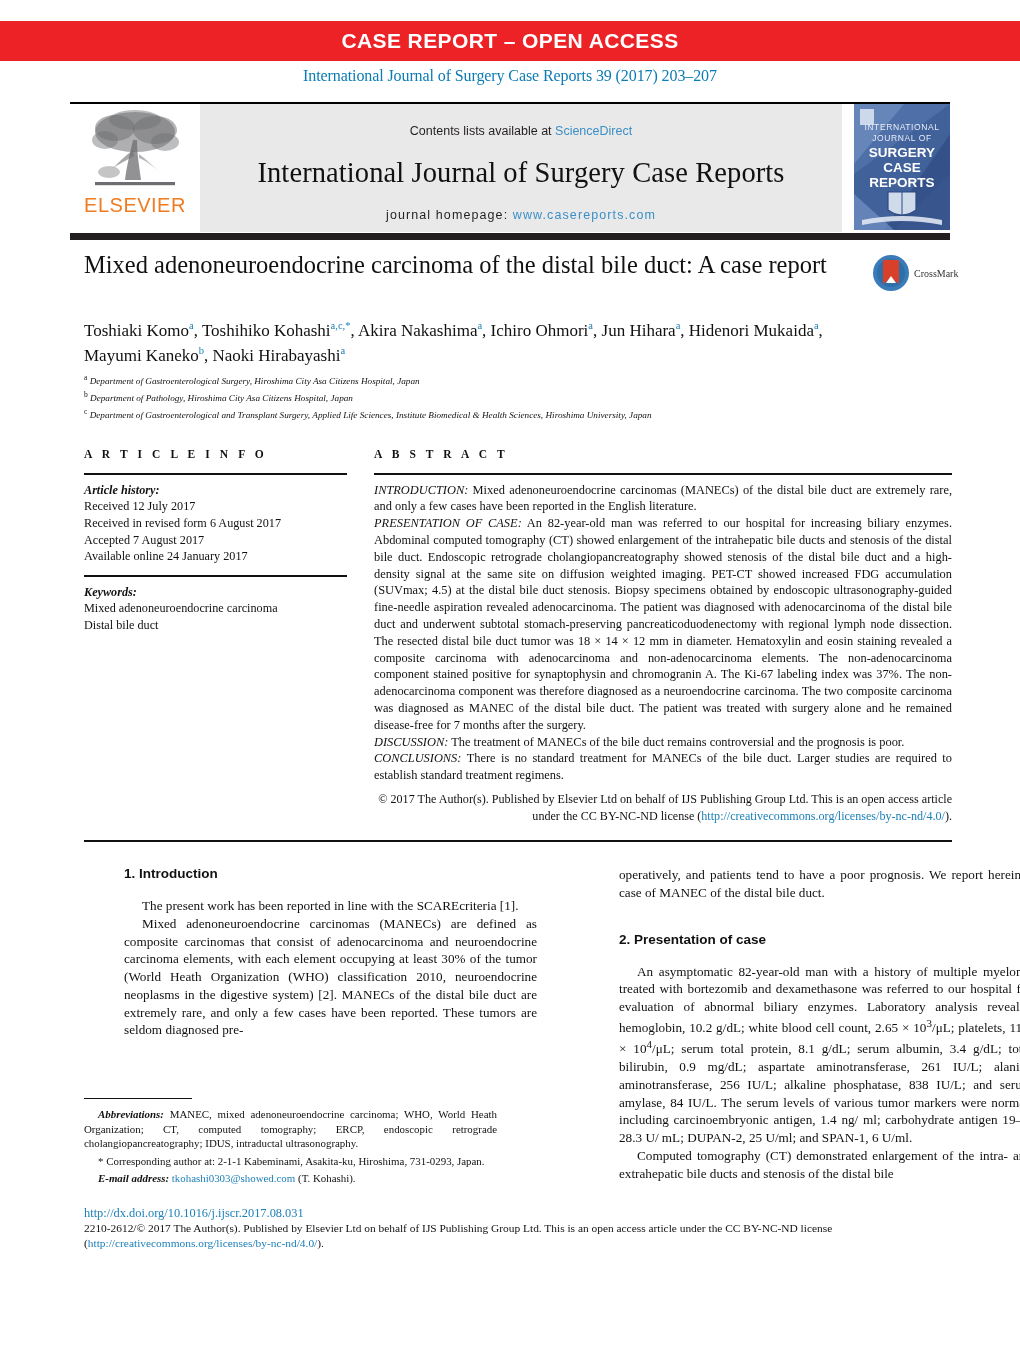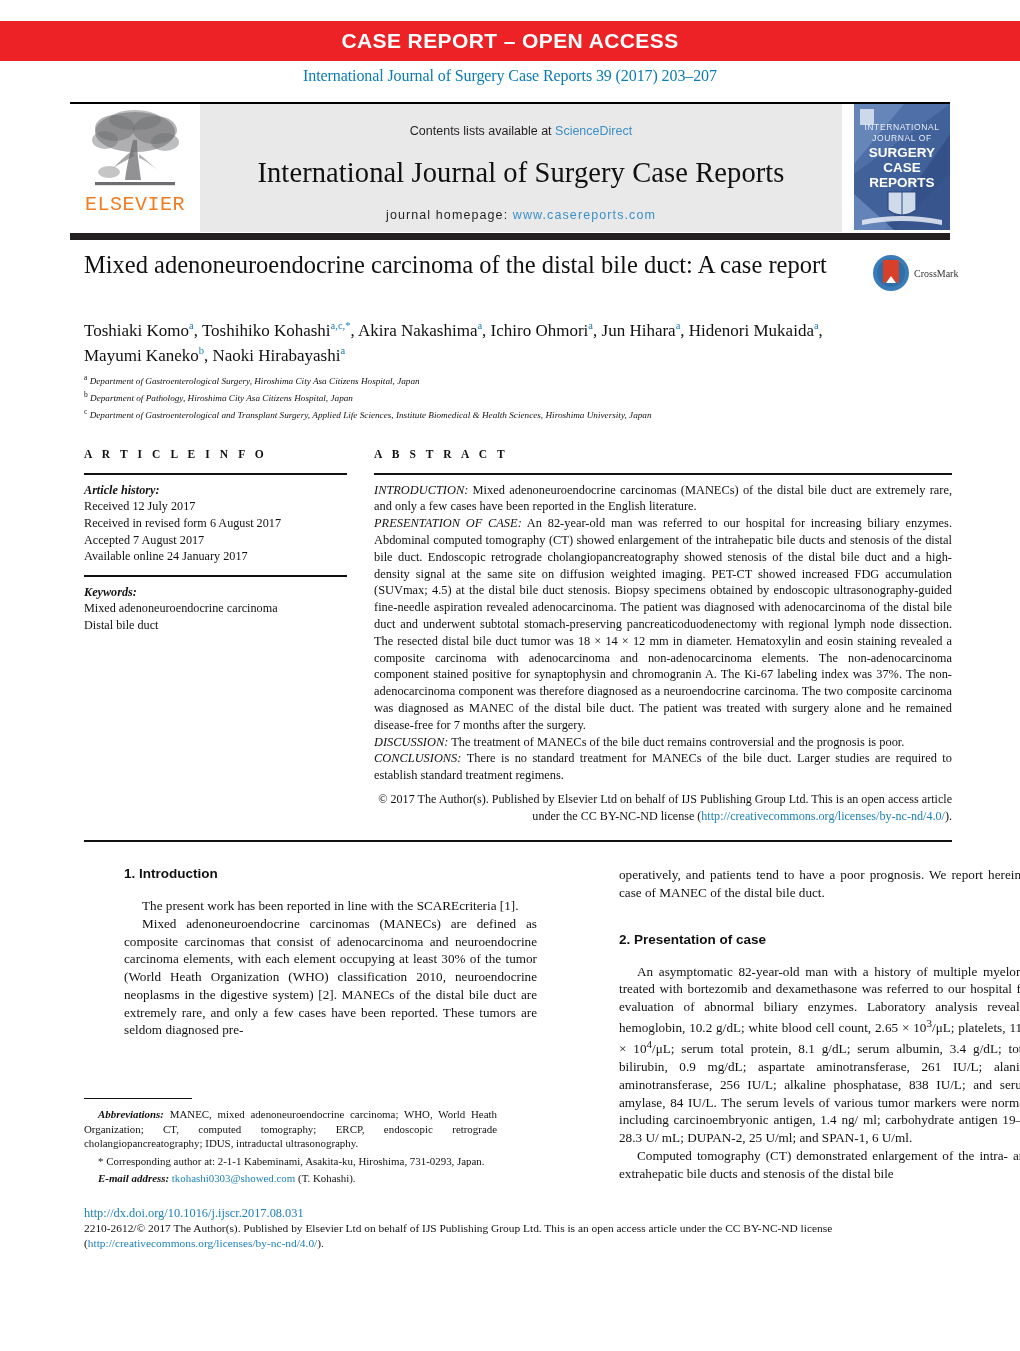--- a/index.html
+++ b/index.html
@@ -82,21 +82,21 @@
     justify-content: flex-start;
     padding-top: 2px;
     box-sizing: border-box;
   }
   .elsevier-tree {
     width: 92px;
     height: 88px;
   }
   .elsevier-word {
     color: #f07c21;
-    font-family: Liberation Mono, monospace;
+    font-family: Liberation Sans, sans-serif;
     font-size: 20px;
     letter-spacing: 0.5px;
     line-height: 1;
     margin-top: 1px;
   }
   .masthead-center {
     flex: 1 1 auto;
     background: #e9e9e9;
     display: flex;
     flex-direction: column;

